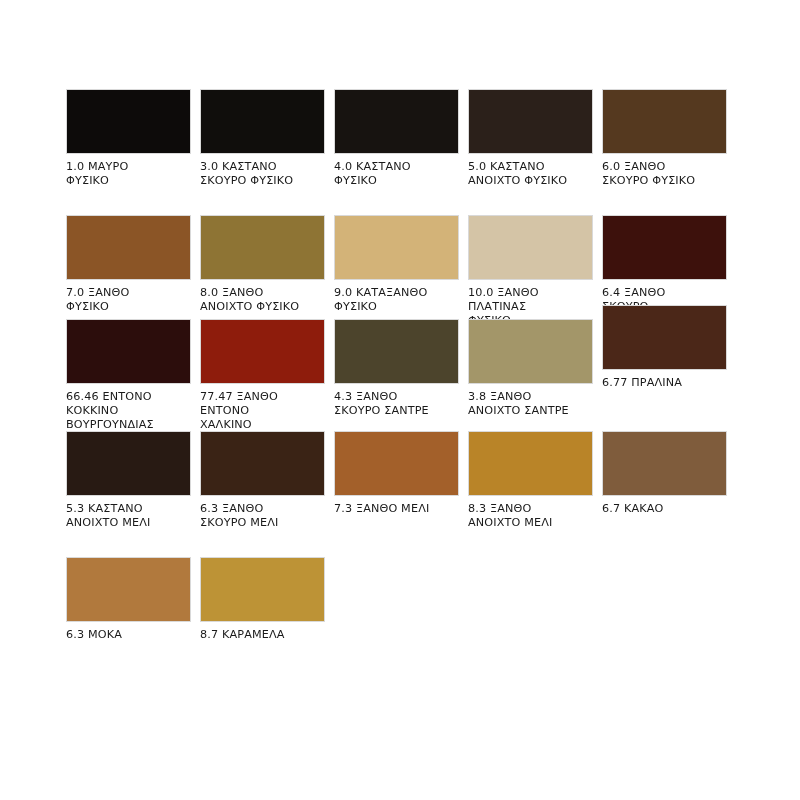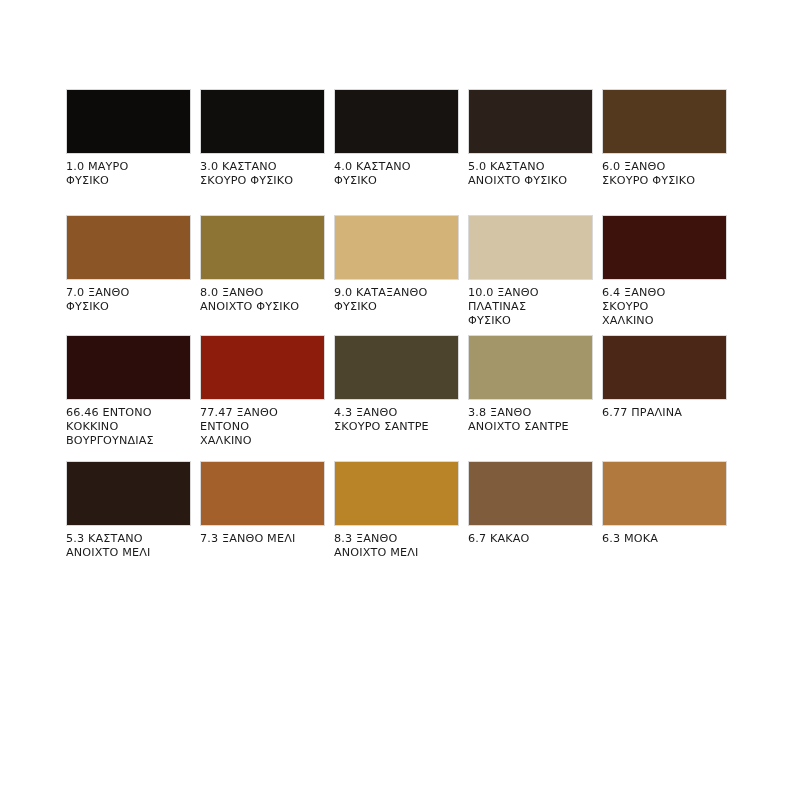--- a/index.html
+++ b/index.html
@@ -50,22 +50,22 @@
   .swatch-label {
     margin-top: 6px;
     font-size: 11.2px;
     line-height: 14px;
     color: #1a1a1a;
     letter-spacing: 0.15px;
     white-space: pre-line;
     word-break: keep-all;
   }
   .swatch-cell.r0 { height: 126px; }
-  .swatch-cell.r1 { height: 120px; }
-  .swatch-cell.r2 { height: 92px; }
+  .swatch-cell.r1 { height: 90px; }
+  .swatch-cell.r2 { height: 92px; margin-top: 14px; }
   .swatch-cell.r3 { height: 126px; }
   .swatch-cell.r4 { height: 126px; }
 </style>
 </head>
 <body style="background: rgb(255, 255, 255);">
 
 <div id="chart">
   <div class="grid" id="swatch-grid">
       <div class="swatch-cell r0">
         <span class="swatch-chip" style="background-color: rgb(13, 11, 10);"></span>
@@ -144,30 +144,39 @@
       <div class="swatch-cell r3">
         <span class="swatch-chip" style="background-color: rgb(75, 39, 24);"></span>
         <div class="swatch-label">6.77 ΠΡΑΛΙΝΑ</div>
       </div>
       <div class="swatch-cell r3">
         <span class="swatch-chip" style="background-color: rgb(40, 26, 19);"></span>
         <div class="swatch-label">5.3 ΚΑΣΤΑΝΟ
 ΑΝΟΙΧΤΟ ΜΕΛΙ</div>
       </div>
       <div class="swatch-cell r3">
+        <span class="swatch-chip" style="background-color: rgb(58, 35, 21);"></span>
+        <div class="swatch-label">6.3 ΞΑΝΘΟ
+ΣΚΟΥΡΟ ΜΕΛΙ</div>
+      </div>
+      <div class="swatch-cell r3">
         <span class="swatch-chip" style="background-color: rgb(163, 96, 42);"></span>
         <div class="swatch-label">7.3 ΞΑΝΘΟ ΜΕΛΙ</div>
       </div>
       <div class="swatch-cell r4">
         <span class="swatch-chip" style="background-color: rgb(185, 132, 40);"></span>
         <div class="swatch-label">8.3 ΞΑΝΘΟ
 ΑΝΟΙΧΤΟ ΜΕΛΙ</div>
       </div>
       <div class="swatch-cell r4">
         <span class="swatch-chip" style="background-color: rgb(127, 92, 60);"></span>
         <div class="swatch-label">6.7 ΚΑΚΑΟ</div>
       </div>
       <div class="swatch-cell r4">
         <span class="swatch-chip" style="background-color: rgb(177, 121, 61);"></span>
         <div class="swatch-label">6.3 ΜΟΚΑ</div>
       </div>
+      <div class="swatch-cell r4">
+        <span class="swatch-chip" style="background-color: rgb(189, 147, 54);"></span>
+        <div class="swatch-label">8.7 ΚΑΡΑΜΕΛΑ</div>
+      </div>
     </div>
 </div>
 
 </body></html>

